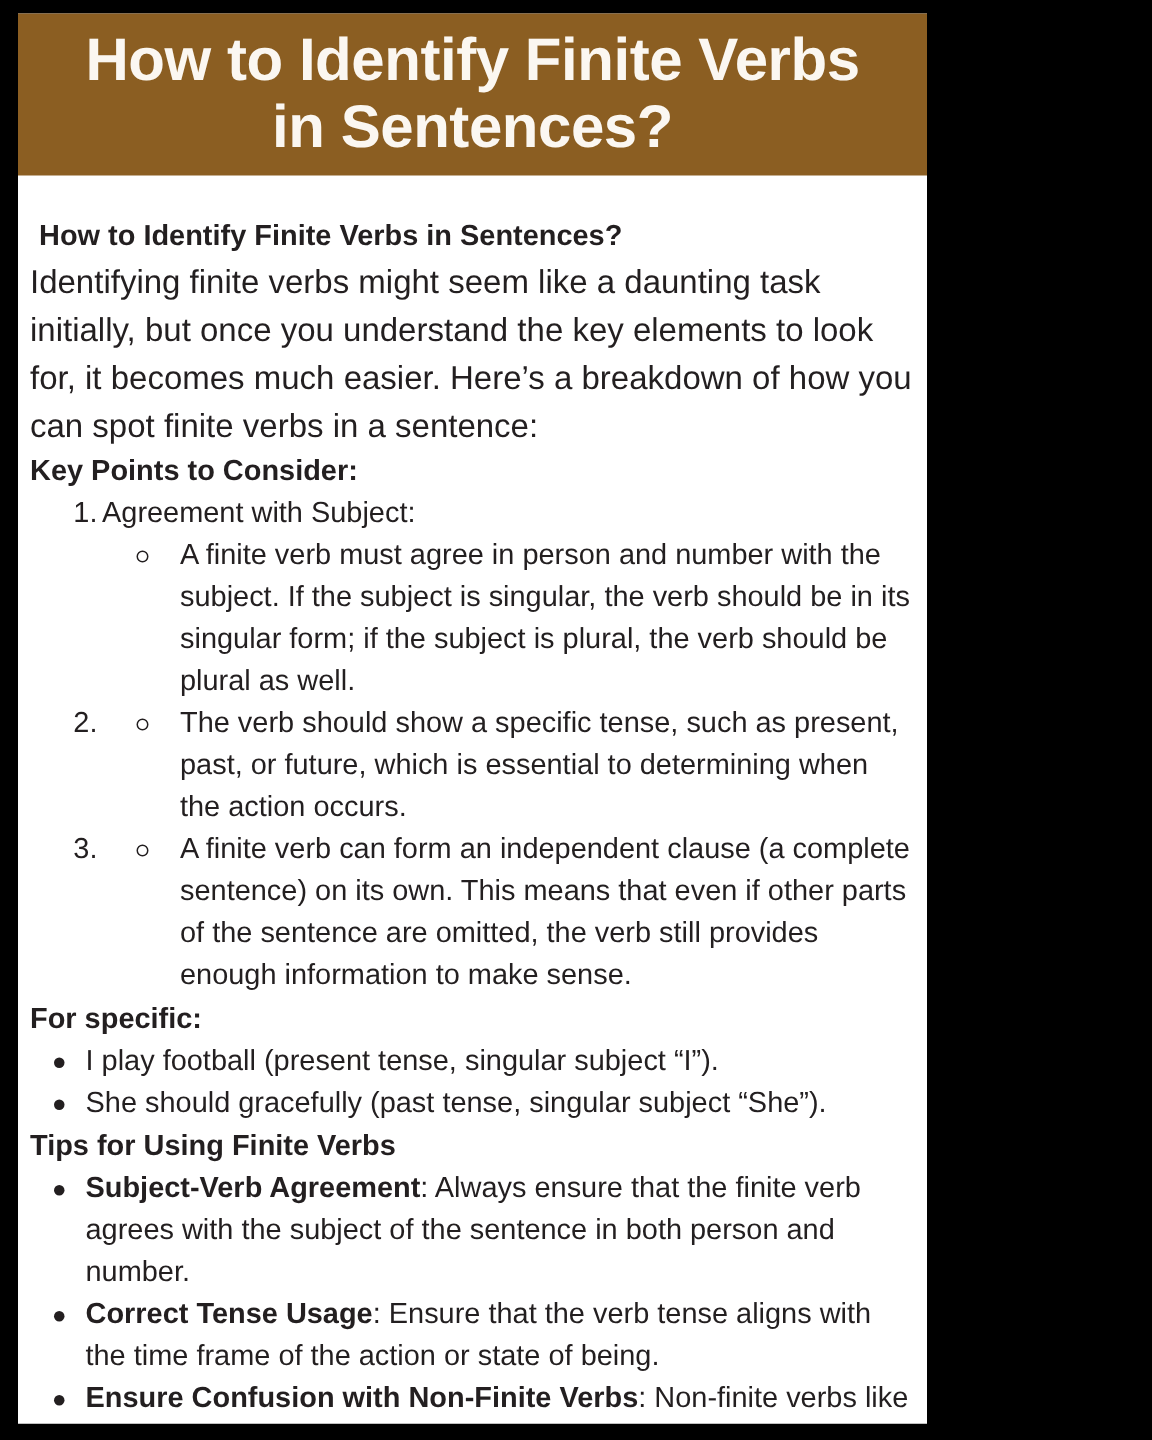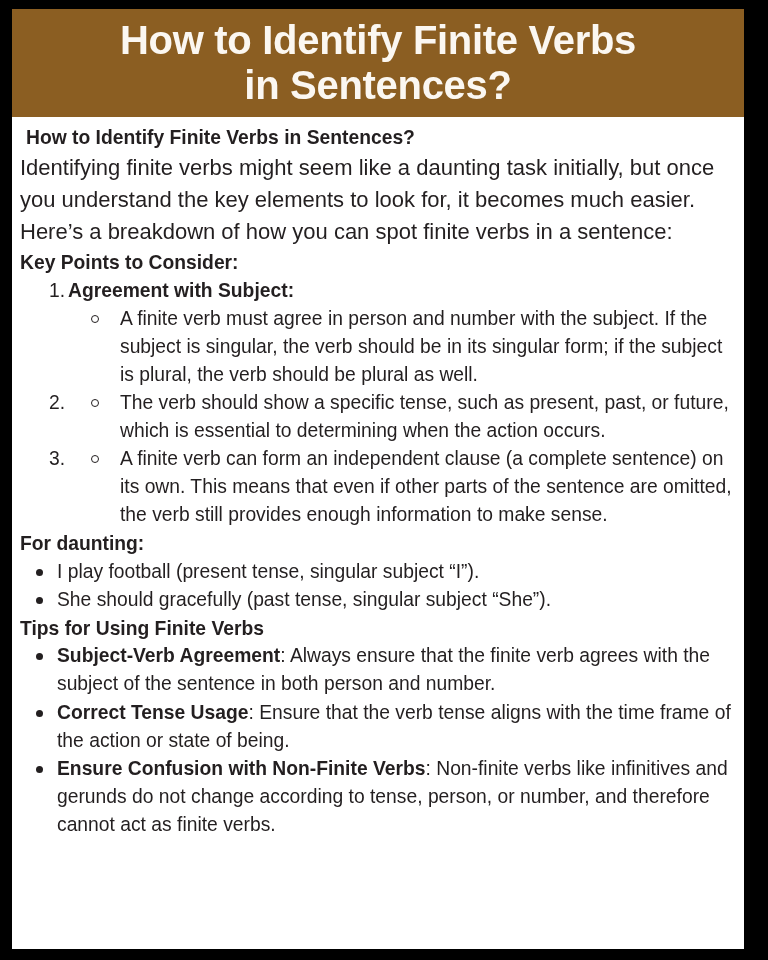--- a/index.html
+++ b/index.html
@@ -19,26 +19,27 @@
     left: 0;
     top: 0;
     width: 768px;
     height: 960px;
     background: #000000;
     box-sizing: border-box;
     padding: 9px 12px 11px 12px;
   }
 
   .poster-inner {
-    width: 732px;
+    width: 606px;
     height: 940px;
     background: #ffffff;
     display: flex;
     flex-direction: column;
     box-sizing: border-box;
+    gap: 20px;
   }
 
   
   .header-banner {
     background: #8B5E22;
     width: 100%;
     height: 108px;
     box-sizing: border-box;
     display: flex;
     align-items: center;
@@ -106,21 +107,21 @@
   ol.num-list > li > .num-marker {
     position: absolute;
     left: 21px;
     top: 0;
     width: 24px;
     text-align: right;
     font-weight: normal;
     font-size: 19.3px;
   }
   ol.num-list > li > .num-title {
-    font-weight: bold;
+    font-weight: normal;
     font-size: 19.3px;
     line-height: 1.43;
     display: block;
   }
 
   
   ul.circle-list {
     list-style: none;
     margin: 0 0 0 0;
     padding: 0;
@@ -213,21 +214,21 @@
           <span class="num-marker">3.</span>
           <ul class="circle-list">
             <li>
               <span class="circle-marker"></span>
               <span>A finite verb can form an independent clause (a complete sentence) on its own. This means that even if other parts of the sentence are omitted, the verb still provides enough information to make sense.</span>
             </li>
           </ul>
         </li>
       </ol>
 
-      <div class="section-heading">For daunting:</div>
+      <div class="section-heading">For specific:</div>
 
       <ul class="dot-list">
         <li>
           <span class="dot-marker"></span>
           <span>I play football (present tense, singular subject “I”).</span>
         </li>
         <li>
           <span class="dot-marker"></span>
           <span>She should gracefully (past tense, singular subject “She”).</span>
         </li>

